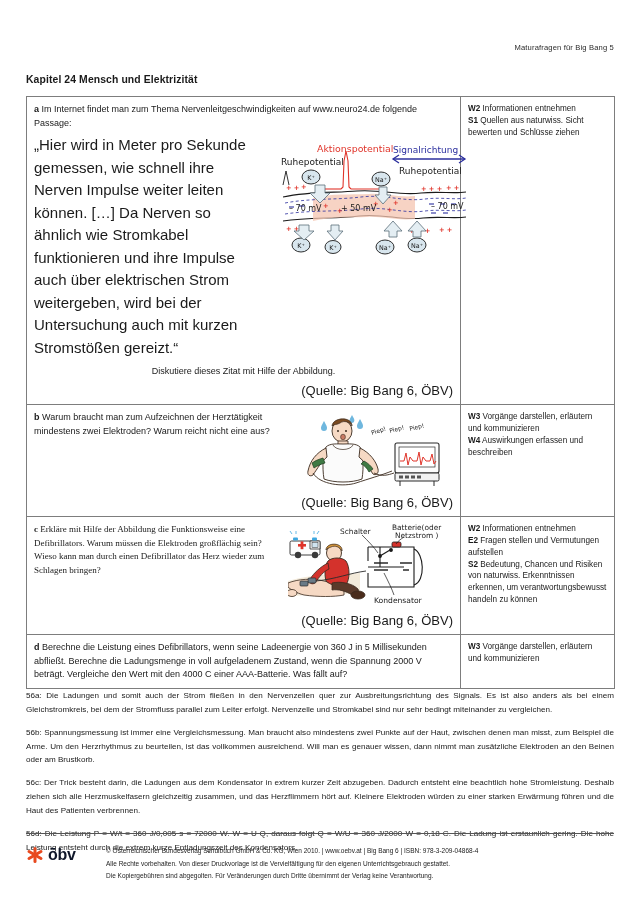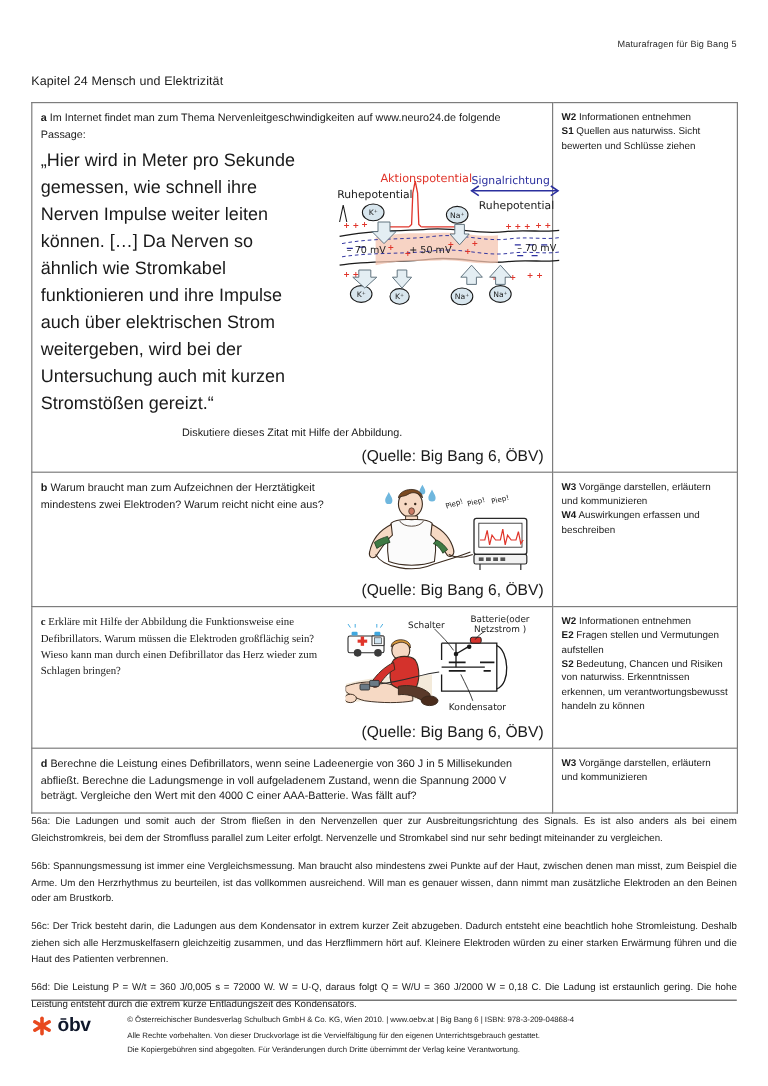--- a/index.html
+++ b/index.html
@@ -10,34 +10,34 @@
     background: #ffffff;
     font-family: "Liberation Sans", sans-serif;
     color: #1a1a1a;
     position: relative;
     overflow: hidden;
   }
   .page {
     position: relative;
     width: 640px;
     height: 905px;
-    padding: 1px 26px;
+    padding: 12px 26px;
   }
 
   
   .running-head {
     text-align: right;
     font-size: 7.6px;
     color: #2b2b2b;
     padding-top: 31px;
     letter-spacing: 0.02em;
   }
   .chapter-title {
     font-size: 10.4px;
-    font-weight: normal;
+    font-weight: bold;
     margin-top: 22px;
     letter-spacing: 0.01em;
   }
   .frage-line {
     font-size: 9px;
     margin-top: 13px;
     line-height: 1.55;
     max-width: 586px;
   }
   .frage-line b { font-weight: bold; }

